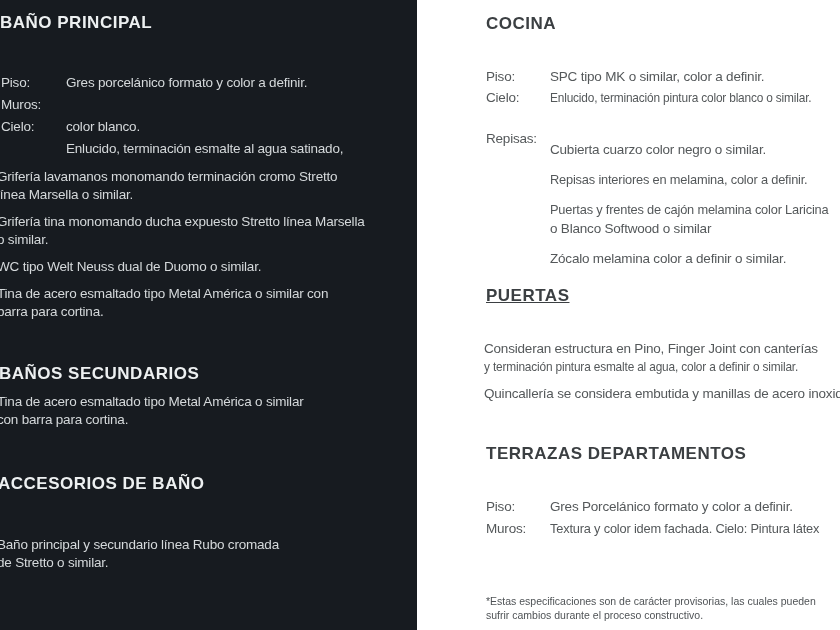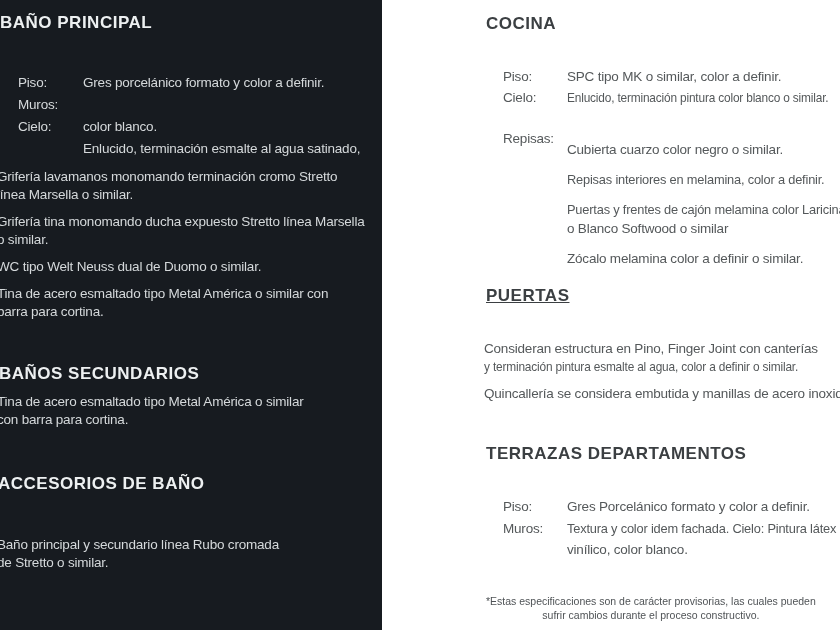--- a/index.html
+++ b/index.html
@@ -12,48 +12,48 @@
     --footnote:#4F5356;
   }
   html,body{margin:0;padding:0;}
   body{
     width:840px;height:630px;overflow:hidden;position:relative;
     background:var(--panel-light-bg);
     font-family:"Liberation Sans","DejaVu Sans",sans-serif;
     -webkit-font-smoothing:antialiased;
   }
   .panel{position:absolute;top:0;height:630px;}
-  .panel.dark{left:0;width:382px;background:var(--panel-dark-bg);}
+  .panel.dark{left:0;width:417px;background:var(--panel-dark-bg);}
   .panel.light{left:417px;width:477px;background:var(--panel-light-bg);}
   .divider{position:absolute;left:417px;top:0;width:3px;height:630px;background:#F5F6F6;}
   .blk{position:absolute;}
   .hd{
     margin:0;font-size:17px;font-weight:bold;letter-spacing:.5px;
     line-height:20px;white-space:nowrap;
   }
   .dark .hd{color:var(--dark-heading);}
   .light .hd{color:var(--light-heading);}
   .ln{white-space:nowrap;font-size:13.5px;letter-spacing:-.2px;}
   .dark .ln{color:var(--dark-text);}
   .light .ln{color:var(--light-text);}
-  .row{display:flex;padding-left:17px;}
+  .row{display:flex;}
   .lab{flex:0 0 65px;font-size:13.5px;letter-spacing:-.2px;}
   .light .lab{flex:0 0 64px;color:var(--light-text);}
   .dark .lab{color:var(--dark-text);}
   .rows .ln,.rows .lab{line-height:22px;}
   .rows-r1 .ln,.rows-r1 .lab{line-height:21px;}
   .rows-r2 .ln,.rows-r2 .lab{line-height:21.5px;}
   .paras p{margin:0 0 9px 0;}
   .paras .ln{line-height:18px;}
   .muebles .lab{line-height:19px;}
   .muebles .items p{margin:0 0 11px 0;}
   .muebles .ln{line-height:19px;}
   .c95{transform:scaleX(.95);transform-origin:0 50%;}
   .c90{transform:scaleX(.88);transform-origin:0 50%;}
-  .footnote .ln{font-size:10.5px;line-height:14px;letter-spacing:0;color:var(--footnote);text-align:center;}
+  .footnote .ln{font-size:10.5px;line-height:14px;letter-spacing:0;color:var(--footnote);}
 </style>
 </head>
 <body>
 
 <div class="panel dark">
 
   <h2 class="blk hd" style="top:13px;left:0;">BAÑO PRINCIPAL</h2>
 
   <div class="blk rows" style="top:72px;left:1px;">
     <div class="row">
@@ -183,21 +183,20 @@
     <div class="row">
       <div class="lab">Piso:</div>
       <div class="val">
           <div class="ln">Gres Porcelánico formato y color a definir.</div>
         </div>
     </div>
     <div class="row">
       <div class="lab">Muros:</div>
       <div class="val">
         <div class="ln c95">Textura y color idem fachada. Cielo: Pintura látex</div>
-        <div class="ln">vinílico, color blanco.</div>
       </div>
     </div>
   </div>
 
   <div class="blk footnote" style="top:594px;left:69px;">
     <div class="ln">*Estas especificaciones son de carácter provisorias, las cuales pueden</div>
     <div class="ln">sufrir cambios durante el proceso constructivo.</div>
   </div>
 </div>
 

